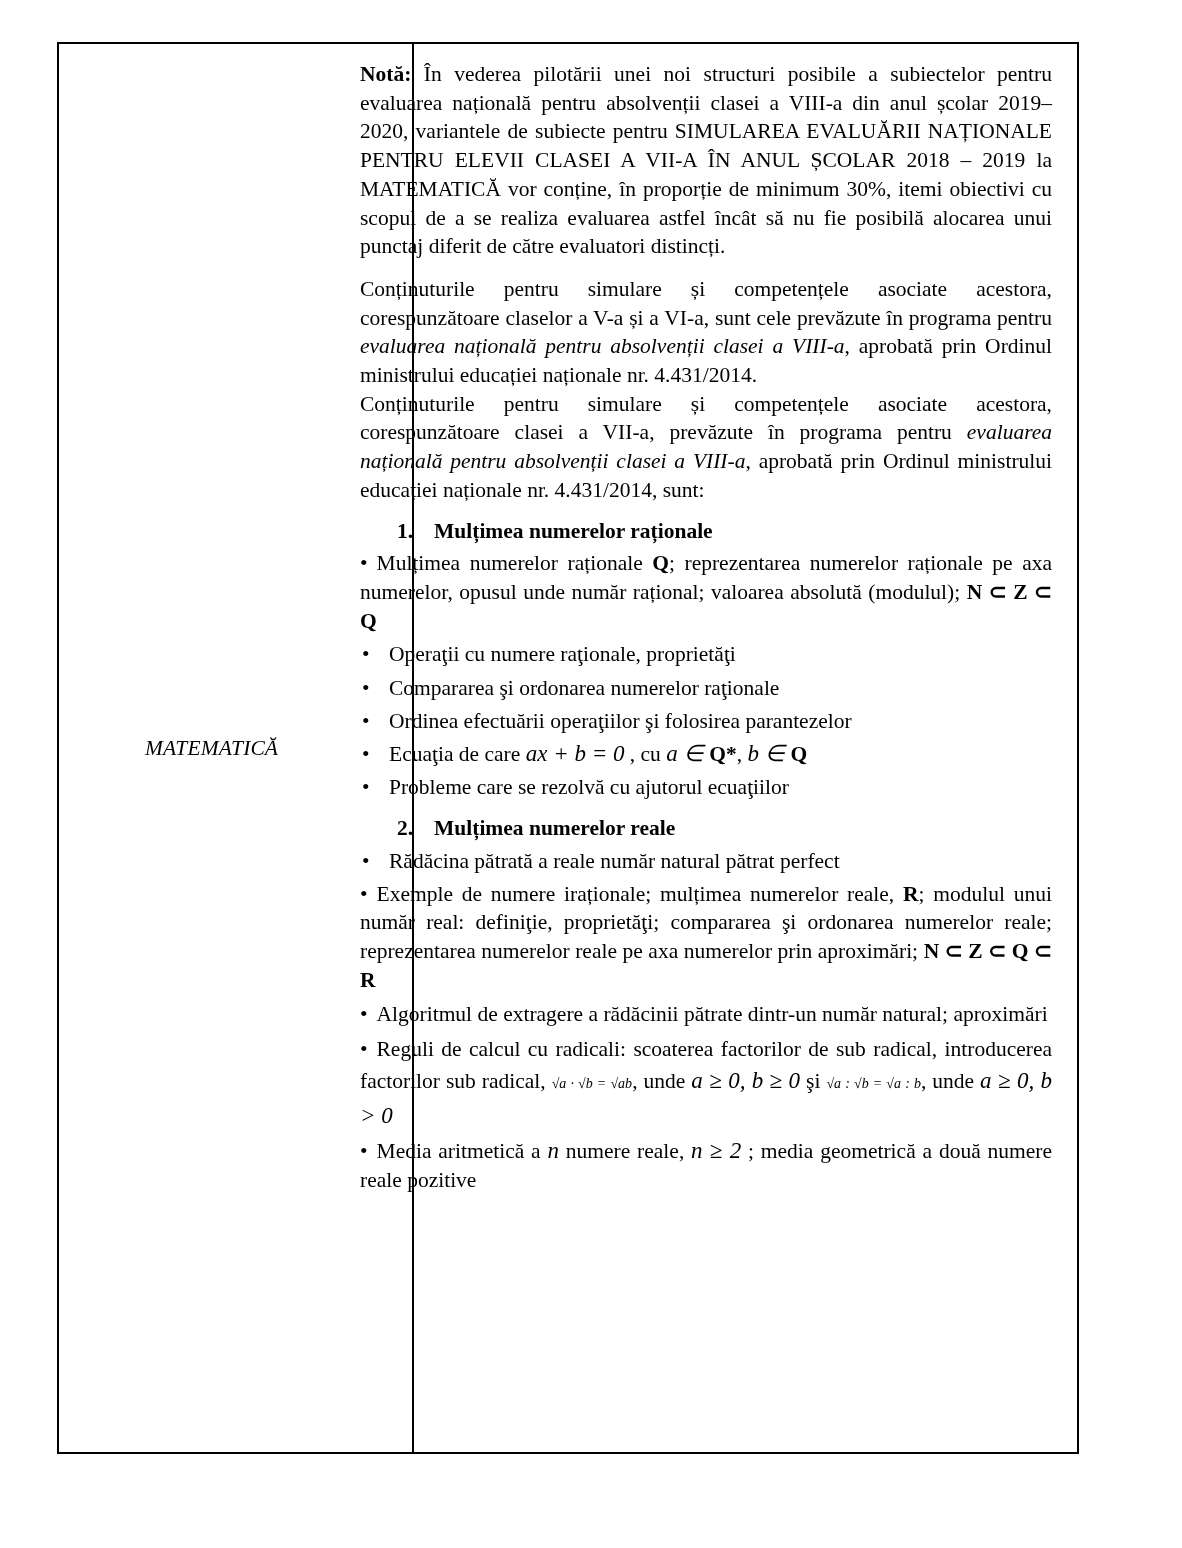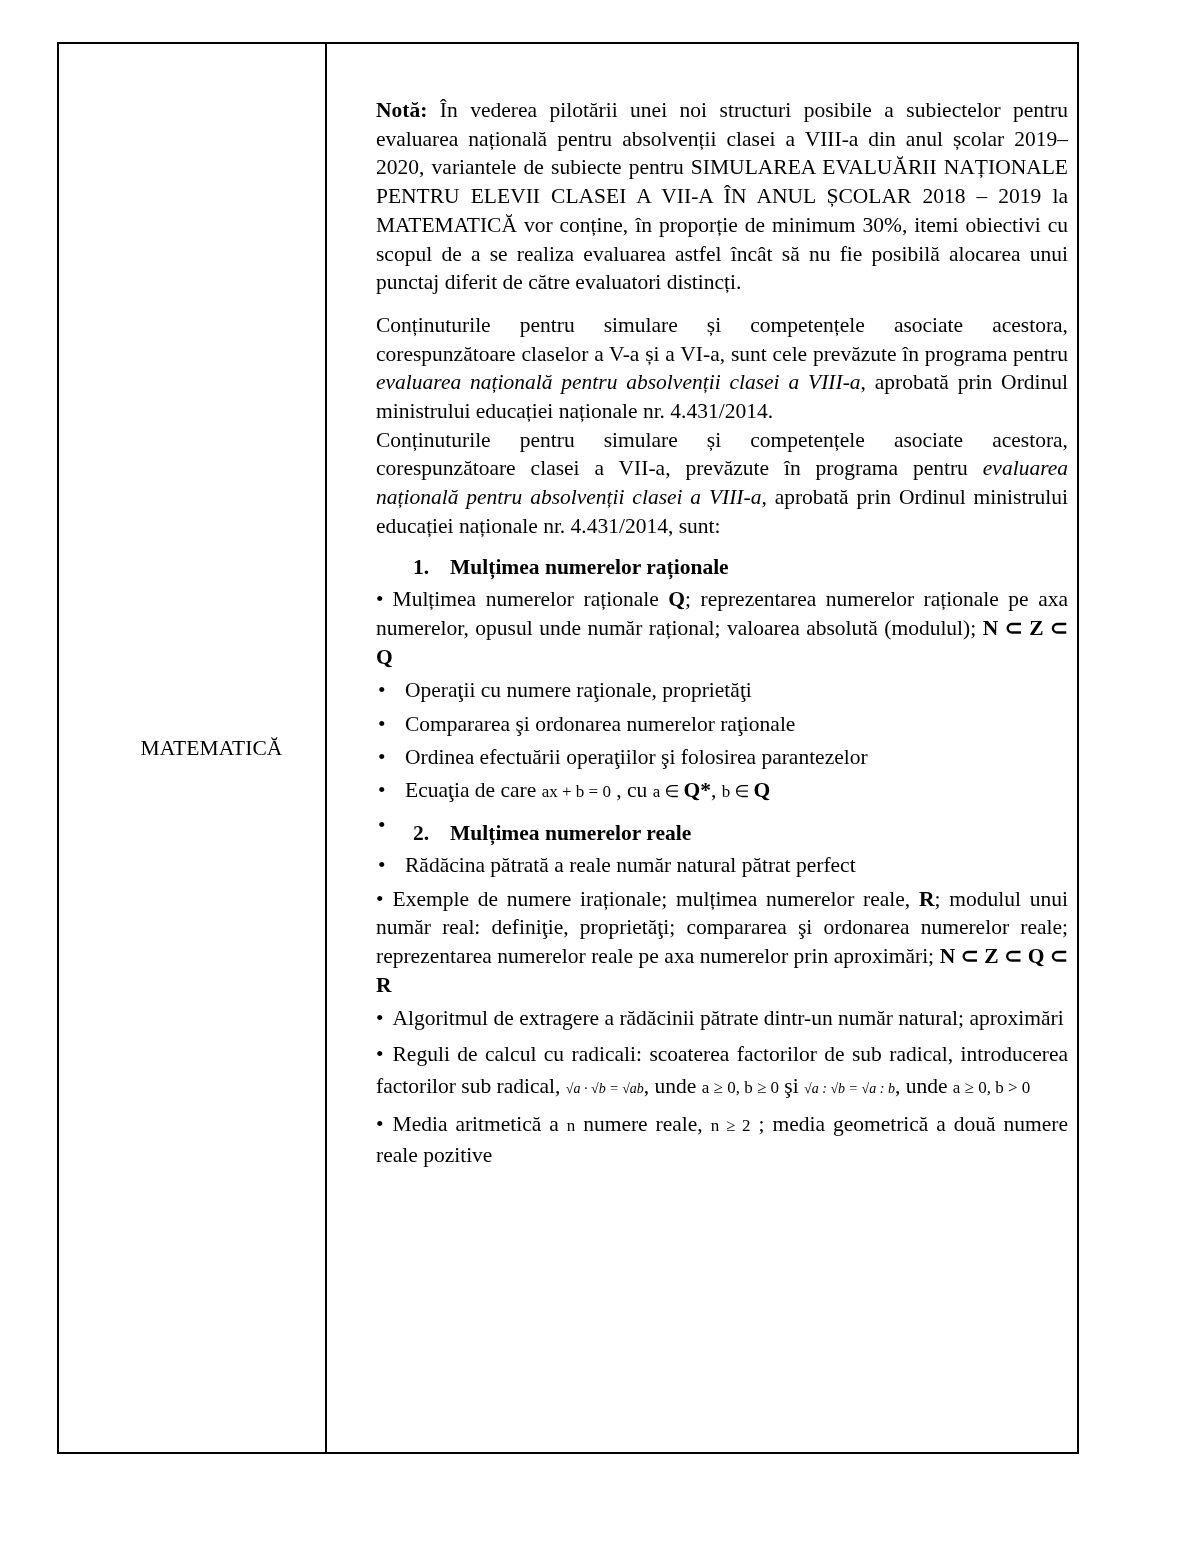--- a/index.html
+++ b/index.html
@@ -5,46 +5,46 @@
   html, body { margin: 0; padding: 0; background: #ffffff; }
   body {
     width: 1182px; height: 1548px; position: relative; overflow: hidden;
     font-family: "Liberation Serif", serif; color: #000;
   }
   .table {
     position: absolute; left: 57px; top: 42px; width: 1022px; height: 1412px;
     border: 2px solid #000; box-sizing: border-box;
   }
   .col-left {
-    position: absolute; left: 0; top: 0; width: 268px; height: 100%;
-    border-right: 2px solid #000; box-sizing: border-box;
+    position: absolute; left: 0; top: 0; width: 355px; height: 100%;
+    border-right: 2px solid #000; box-sizing: border-box; font-style: italic;
   }
   .subject {
     position: absolute; left: 0; width: 305px; top: 692px; text-align: center;
     font-size: 21.5px; letter-spacing: 0.1px;
   }
   .col-right {
-    position: absolute; left: 317px; top: 16px; width: 692px;
-    font-size: 21.5px; line-height: 28.7px; margin-top: 36px;
+    position: absolute; left: 301px; top: 16px; width: 692px;
+    font-size: 21.5px; line-height: 28.7px;
   }
   p { margin: 0; text-align: justify; }
   .para1 { margin-bottom: 14px; }
   .para2 { margin-bottom: 0; }
   .para3 { margin-bottom: 12px; }
   .b { font-weight: bold; }
   .i { font-style: italic; font-family: Liberation Serif, serif; }
   .section-title { font-weight: bold; padding-left: 37px; margin-bottom: 10px; }
   .sub-title { font-weight: bold; padding-left: 37px; margin-bottom: 4px; }
   .sub-title .num { display: inline-block; width: 37px; }
   .bullet-inline { margin-bottom: 4px; }
   .bullet-list { margin: 0 0 12px 0; padding: 0; list-style: none; }
   .bullet-list li { position: relative; padding-left: 29px; margin-bottom: 4.5px; text-align: left; }
   .bullet-list li .dot { position: absolute; left: 2px; top: 0; }
   .dot-inline { margin-right: 9px; }
-  .math { font-size: 17px; }
+  .math { font-style: italic; font-size: 23px; }
   .sqrt { font-style: italic; font-size: 14px; }
   .mb4 { margin-bottom: 5px; }
 </style>
 </head>
 <body>
 
 <div class="table">
   <div class="col-left">
     <div class="subject">MATEMATICĂ</div>
   </div>
@@ -64,21 +64,21 @@
       <span class="num">1.</span><span>Mulțimea numerelor raționale</span>
     </div>
 
     <p class="bullet-inline mb4"><span class="dot-inline">•</span><span>Mulțimea numerelor raționale </span><span class="b">Q</span><span>; reprezentarea numerelor raționale pe axa numerelor, opusul unde număr rațional; valoarea absolută (modulul);  </span><span class="b">N ⊂ Z ⊂ Q</span></p>
 
     <ul class="bullet-list">
       <li><span class="dot">•</span><span>Operaţii cu numere raţionale, proprietăţi</span></li>
       <li><span class="dot">•</span><span>Compararea şi ordonarea numerelor raţionale</span></li>
       <li><span class="dot">•</span><span>Ordinea efectuării operaţiilor şi folosirea parantezelor</span></li>
       <li><span class="dot">•</span><span>Ecuaţia de care </span><span class="math">ax + b = 0</span><span> , cu </span><span class="math">a ∈ </span><span class="b">Q*</span><span>, </span><span class="math">b ∈ </span><span class="b">Q</span></li>
-      <li><span class="dot">•</span></li>
+      <li><span class="dot">•</span><span>Probleme care se rezolvă cu ajutorul ecuaţiilor</span></li>
     </ul>
 
     <div class="sub-title">
       <span class="num">2.</span><span>Mulțimea numerelor reale</span>
     </div>
 
     <ul class="bullet-list" style="margin-bottom:4px">
       <li><span class="dot">•</span><span>Rădăcina pătrată a reale număr natural pătrat perfect</span></li>
     </ul>
 

